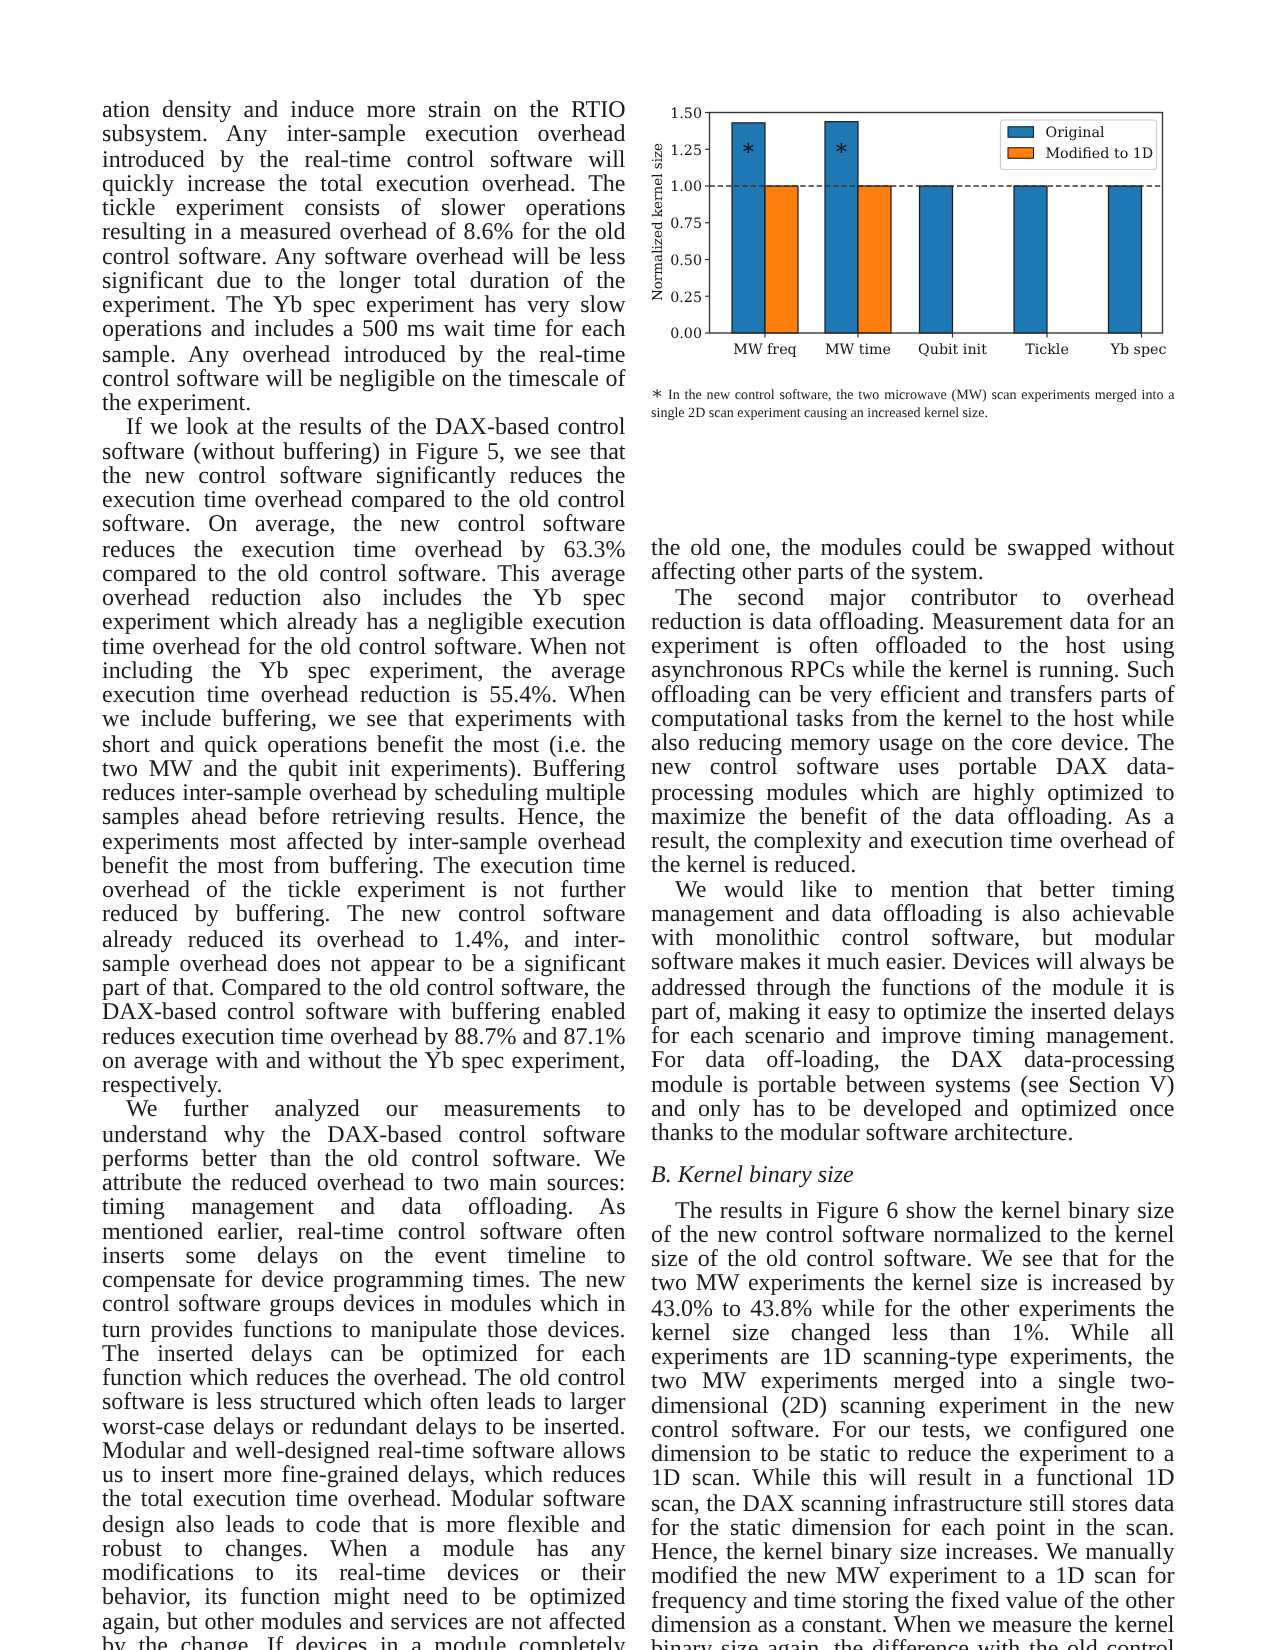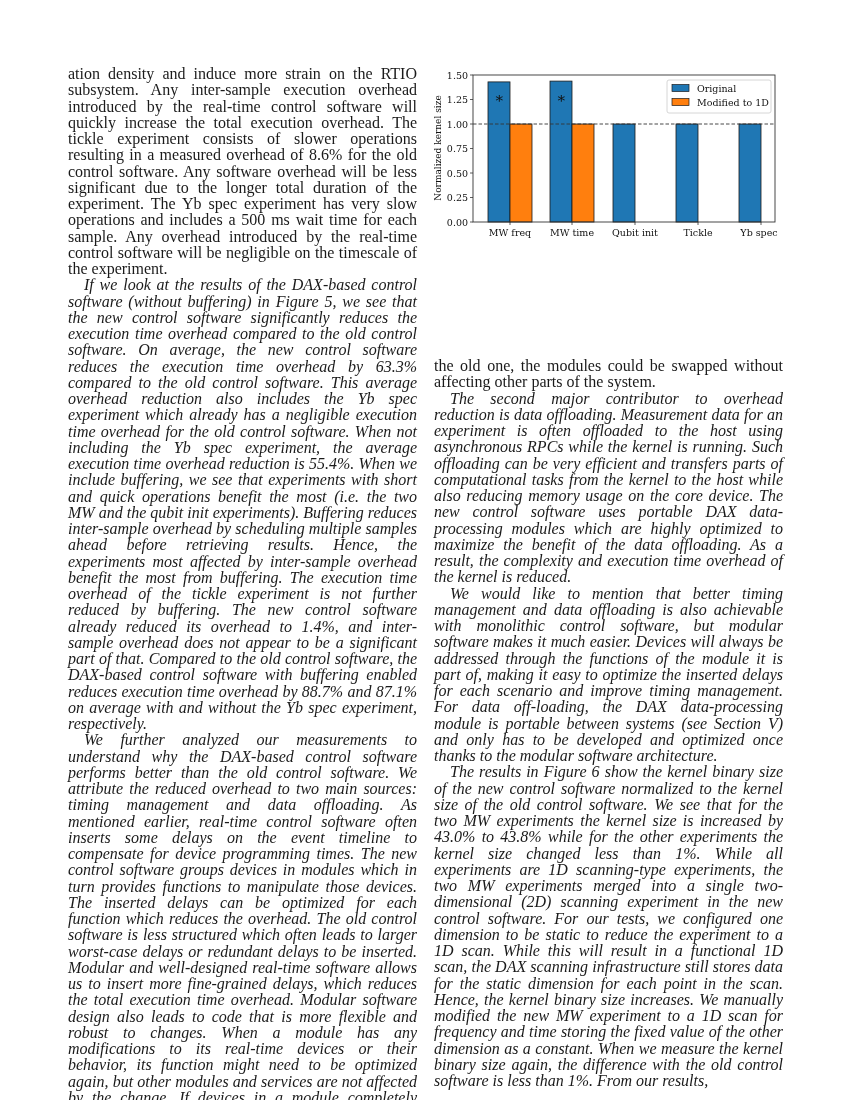--- a/index.html
+++ b/index.html
@@ -1,20 +1,20 @@
 <!DOCTYPE html>
 <html><head>
 <meta charset="utf-8">
 <style>
   html, body { margin:0; padding:0; background:#ffffff; }
   body { width:850px; height:1100px; position:relative; overflow:hidden;
          font-family:"Liberation Serif","DejaVu Serif",serif; color:#1a1a1a; }
   .col { position:absolute; font-size:16px; line-height:16.25px; text-align:justify; hyphens:none; }
   .col p { margin:0; text-indent:0; }
-  .col p.ind { text-indent:16px;font-style:italic; }
+  .col p.ind { text-indent:16px; }
   #left { left:68px; top:66px; width:349px; }
   #right { left:434px; top:334px; width:349px;margin-top:24px; }
   .section-head { font-style:italic; margin:12px 0 7px 0 !important; text-indent:0 !important; }
   #figure { position:absolute; left:430px; top:62px; width:360px; height:200px; }
   #caption { position:absolute; left:434px; top:256px; width:349px; font-size:9.4px; line-height:12px; text-align:justify; }
   #caption p { margin:0; }
   svg text { font-family:"DejaVu Serif",serif; }
 </style>
 </head>
 <body>
@@ -87,20 +87,22 @@
       <rect x="667" y="80" width="104" height="33" fill="#fff" stroke="#ccc" stroke-width="0.8" rx="2"></rect>
       <rect x="672" y="84.5" width="17" height="7" fill="#1f77b4" stroke="#1a1a1a" stroke-width="0.7"></rect>
       <text x="697" y="91.5" font-size="9.5" fill="#111">Original</text>
       <rect x="672" y="98.5" width="17" height="7" fill="#ff7f0e" stroke="#1a1a1a" stroke-width="0.7"></rect>
       <text x="697" y="105.5" font-size="9.5" fill="#111">Modified to 1D</text>
     </g>
   </svg>
 </div>
 
 <div id="caption">
+  <p><span style="font-size:12px;">∗</span><span> In the new control software, the two microwave (MW) scan experiments merged into a single 2D scan experiment causing an increased kernel size.</span></p>
 </div>
 
 <div id="right" class="col">
   <p>the old one, the modules could be swapped without affecting other parts of the system.</p>
   <p class="ind">The second major contributor to overhead reduction is data offloading. Measurement data for an experiment is often offloaded to the host using asynchronous RPCs while the kernel is running. Such offloading can be very efficient and transfers parts of computational tasks from the kernel to the host while also reducing memory usage on the core device. The new control software uses portable DAX data-processing modules which are highly optimized to maximize the benefit of the data offloading. As a result, the complexity and execution time overhead of the kernel is reduced.</p>
   <p class="ind">We would like to mention that better timing management and data offloading is also achievable with monolithic control software, but modular software makes it much easier. Devices will always be addressed through the functions of the module it is part of, making it easy to optimize the inserted delays for each scenario and improve timing management. For data off-loading, the DAX data-processing module is portable between systems (see Section V) and only has to be developed and optimized once thanks to the modular software architecture.</p>
+  <p class="section-head">B.  Kernel binary size</p>
   <p class="ind">The results in Figure 6 show the kernel binary size of the new control software normalized to the kernel size of the old control software. We see that for the two MW experiments the kernel size is increased by 43.0% to 43.8% while for the other experiments the kernel size changed less than 1%. While all experiments are 1D scanning-type experiments, the two MW experiments merged into a single two-dimensional (2D) scanning experiment in the new control software. For our tests, we configured one dimension to be static to reduce the experiment to a 1D scan. While this will result in a functional 1D scan, the DAX scanning infrastructure still stores data for the static dimension for each point in the scan. Hence, the kernel binary size increases. We manually modified the new MW experiment to a 1D scan for frequency and time storing the fixed value of the other dimension as a constant. When we measure the kernel binary size again, the difference with the old control software is less than 1%. From our results,</p>
 </div>
 
 </body></html>

